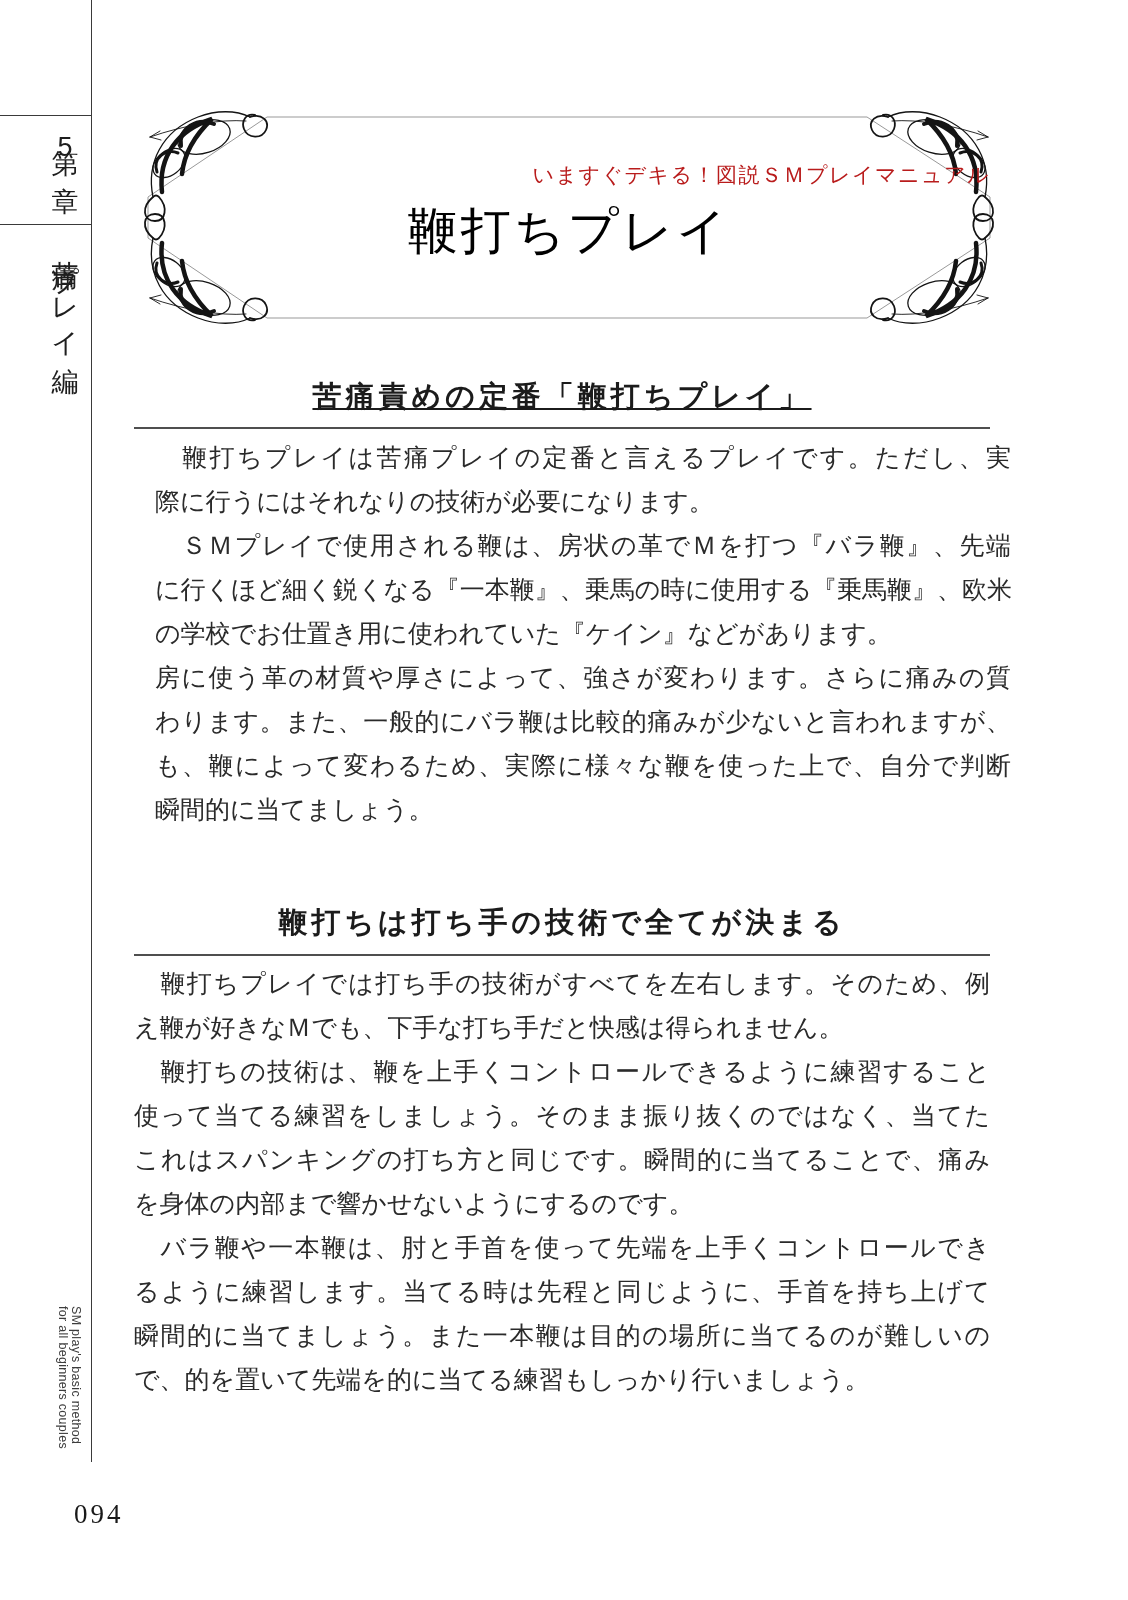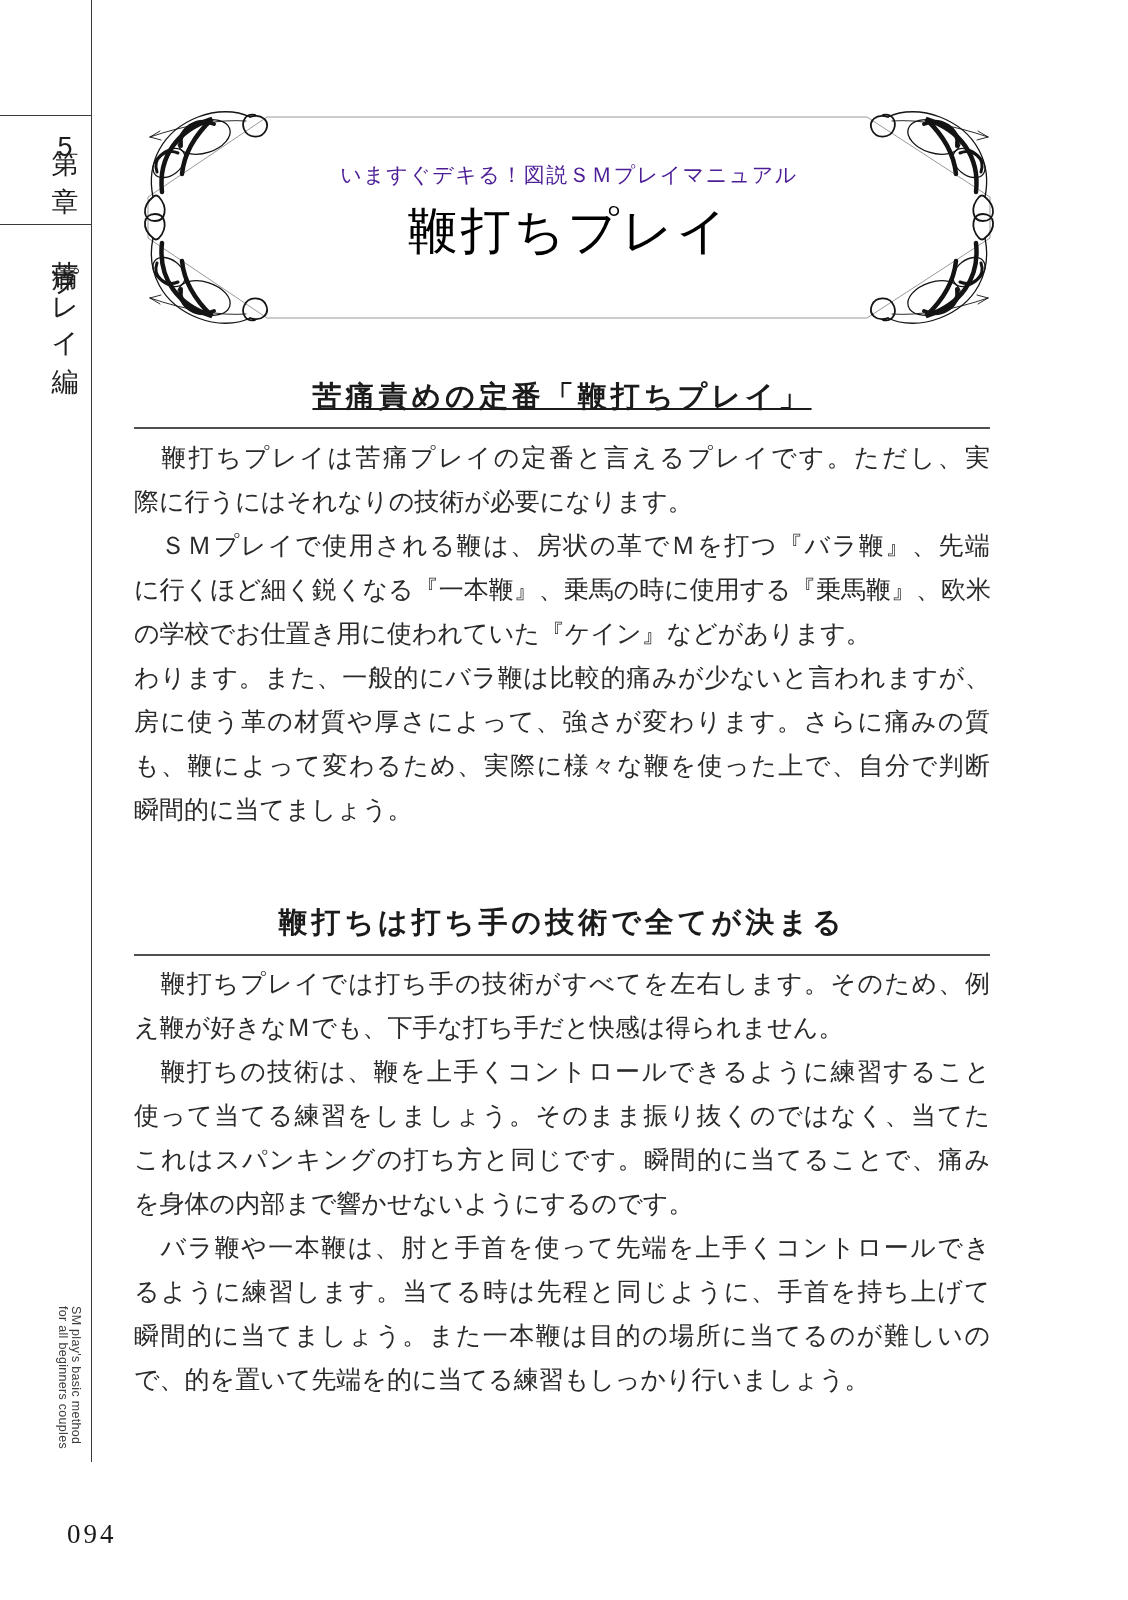--- a/index.html
+++ b/index.html
@@ -18,55 +18,55 @@
   .hline.t2{top:224px;}
   .v-jp{
     position:absolute; writing-mode:vertical-rl; text-orientation:upright;
     font-size:27px; letter-spacing:3px; color:#1e1e1e; line-height:30px;
   }
   .chapter{left:50px; top:129px;}
   .volume{left:50px; top:239px;}
   
   .frame-svg{position:absolute; left:0; top:0; pointer-events:none;}
   .series{
-    position:absolute; left:148px; width:842px; top:161px; text-align:center;
-    font-size:21px; letter-spacing:1.5px; color:#4c1d95; white-space:nowrap;
+    position:absolute; left:148px; width:842px; top:161px; text-align:right;
+    font-size:21px; letter-spacing:1.5px; color:#b91c1c; white-space:nowrap;
   }
   .title{
     position:absolute; left:148px; width:842px; top:198px; text-align:center;
     font-size:50px; font-weight:400; letter-spacing:3px; color:#000000; white-space:nowrap;
   }
   
   .sec-heading{
     position:absolute; left:134px; width:856px; margin:0; text-align:center;
     font-size:29px; font-weight:800; letter-spacing:4px; color:var(--head-ink); white-space:nowrap;
   }
   .sec-heading.h-1{top:377px;text-decoration:underline;}
   .sec-heading.h-2{top:903px;}
   .rule{position:absolute; left:134px; width:856px; height:2px; background:var(--rule);}
   .rule.r-1{top:427px;}
   .rule.r-2{top:954px;}
   .body-block{position:absolute; left:134px; width:856px;}
-  .body-block.b-0{top:435px;}
+  .body-block.b-0{top:435px;margin-left:21px;}
   .body-block.b-1{top:961px;}
   .bline{
     height:44px; line-height:44px; font-size:25px; color:var(--ink);
     text-align:justify; text-align-last:justify; overflow:hidden; white-space:nowrap;
   }
   .bline.last{text-align-last:left;}
   
   .foot-caption{
     position:absolute; left:56px; top:1306px; height:170px;
     writing-mode:vertical-rl; text-orientation:sideways;
     font-size:12.5px; line-height:13px; letter-spacing:0.3px; color:#3c3c3c;
   }
   .foot-caption div{white-space:nowrap;}
   .page-number{
-    position:absolute; left:67px; top:1499px;
-    font-family:"Liberation Serif", serif; font-size:27px; letter-spacing:3px; color:#191919;margin-top:20px;
+    position:absolute; left:74px; top:1499px;
+    font-family:"Liberation Serif", serif; font-size:27px; letter-spacing:3px; color:#191919;
   }
 </style>
 </head>
 <body>
 
 <div class="page">
 
   <svg class="frame-svg" width="1128" height="460" viewBox="0 0 1128 460" aria-hidden="true">
     <defs>
       <g id="fl" fill="none" stroke="#141414" stroke-linecap="round">
@@ -99,22 +99,22 @@
   <div class="title">鞭打ちプレイ</div>
 
   <h2 class="sec-heading h-1">苦痛責めの定番「鞭打ちプレイ」</h2>
   <div class="rule r-1"></div>
   <div class="body-block b-0" id="body-0">
       <div class="bline">　鞭打ちプレイは苦痛プレイの定番と言えるプレイです。ただし、実</div>
       <div class="bline last">際に行うにはそれなりの技術が必要になります。</div>
       <div class="bline">　ＳＭプレイで使用される鞭は、房状の革でＭを打つ『バラ鞭』、先端</div>
       <div class="bline">に行くほど細く鋭くなる『一本鞭』、乗馬の時に使用する『乗馬鞭』、欧米</div>
       <div class="bline last">の学校でお仕置き用に使われていた『ケイン』などがあります。</div>
+      <div class="bline">房に使う革の材質や厚さによって、強さが変わります。さらに痛みの質</div>
       <div class="bline">わります。また、一般的にバラ鞭は比較的痛みが少ないと言われますが、</div>
-      <div class="bline">房に使う革の材質や厚さによって、強さが変わります。さらに痛みの質</div>
       <div class="bline">も、鞭によって変わるため、実際に様々な鞭を使った上で、自分で判断</div>
       <div class="bline last">瞬間的に当てましょう。</div>
     </div>
 
   <h2 class="sec-heading h-2">鞭打ちは打ち手の技術で全てが決まる</h2>
   <div class="rule r-2"></div>
   <div class="body-block b-1" id="body-1">
       <div class="bline">　鞭打ちプレイでは打ち手の技術がすべてを左右します。そのため、例</div>
       <div class="bline last">え鞭が好きなＭでも、下手な打ち手だと快感は得られません。</div>
       <div class="bline">　鞭打ちの技術は、鞭を上手くコントロールできるように練習すること</div>

